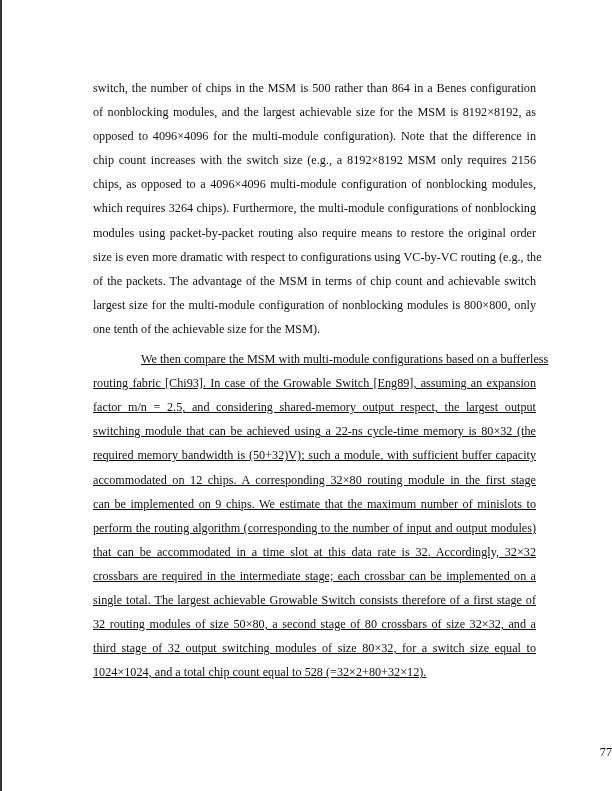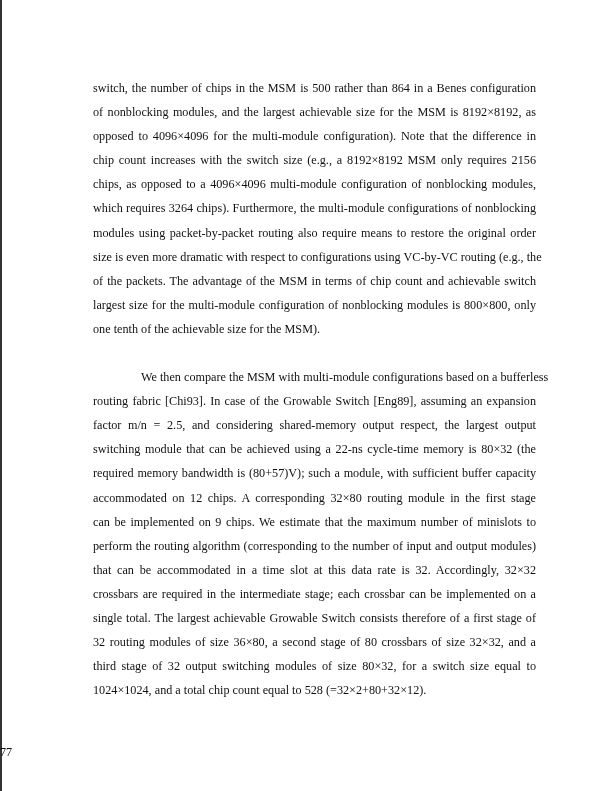--- a/index.html
+++ b/index.html
@@ -9,25 +9,25 @@
     }
     .scan-edge {
       position: absolute; left: 0; top: 0; width: 2px; height: 791px; background: #333;
     }
     .page-body {
       position: absolute; left: 93px; top: 76px; width: 443px;
     }
     .para {
       margin: 0; font-size: 12.2px; line-height: 24.1px; text-align: justify;
     }
-    .para.indent { text-indent: 48px; margin-top: 24px; }
+    .para.indent { text-indent: 48px; margin-top: 6px; text-decoration: underline; }
     .line { display: block; text-align: justify; text-align-last: justify; white-space: nowrap; }
     .line.last { text-align-last: left; }
     .page-number {
-      position: absolute; top: 745px; left: 0; width: 612px; text-align: left; font-size: 12.2px;
+      position: absolute; top: 745px; left: 0; width: 612px; text-align: right; font-size: 12.2px;
     }
   </style>
 </head>
 <body>
 
 <div class="scan-edge"></div>
 
 <div class="page-body">
   <p class="para">
     <span class="line">switch, the number of chips in the MSM is 500 rather than 864 in a Benes configuration</span>
@@ -40,26 +40,26 @@
     <span class="line">size is even more dramatic with respect to configurations using VC-by-VC routing (e.g., the</span>
     <span class="line">of the packets. The advantage of the MSM in terms of chip count and achievable switch</span>
     <span class="line">largest size for the multi-module configuration of nonblocking modules is 800×800, only</span>
     <span class="line last">one tenth of the achievable size for the MSM).</span>
   </p>
   <p class="para indent" style="text-indent: 0px;">
     <span class="line" style="padding-left:48px">We then compare the MSM with multi-module configurations based on a bufferless</span>
     <span class="line">routing fabric [Chi93]. In case of the Growable Switch [Eng89], assuming an expansion</span>
     <span class="line">factor m/n = 2.5, and considering shared-memory output respect, the largest output</span>
     <span class="line">switching module that can be achieved using a 22-ns cycle-time memory is 80×32 (the</span>
-    <span class="line">required memory bandwidth is (80+57)V); such a module, with sufficient buffer capacity</span>
+    <span class="line">required memory bandwidth is (50+32)V); such a module, with sufficient buffer capacity</span>
     <span class="line">accommodated on 12 chips. A corresponding 32×80 routing module in the first stage</span>
     <span class="line">can be implemented on 9 chips. We estimate that the maximum number of minislots to</span>
     <span class="line">perform the routing algorithm (corresponding to the number of input and output modules)</span>
     <span class="line">that can be accommodated in a time slot at this data rate is 32. Accordingly, 32×32</span>
     <span class="line">crossbars are required in the intermediate stage; each crossbar can be implemented on a</span>
     <span class="line">single total. The largest achievable Growable Switch consists therefore of a first stage of</span>
-    <span class="line">32 routing modules of size 36×80, a second stage of 80 crossbars of size 32×32, and a</span>
+    <span class="line">32 routing modules of size 50×80, a second stage of 80 crossbars of size 32×32, and a</span>
     <span class="line">third stage of 32 output switching modules of size 80×32, for a switch size equal to</span>
     <span class="line last">1024×1024, and a total chip count equal to 528 (=32×2+80+32×12).</span>
   </p>
 </div>
 
 <div class="page-number">77</div>
 
 </body></html>

